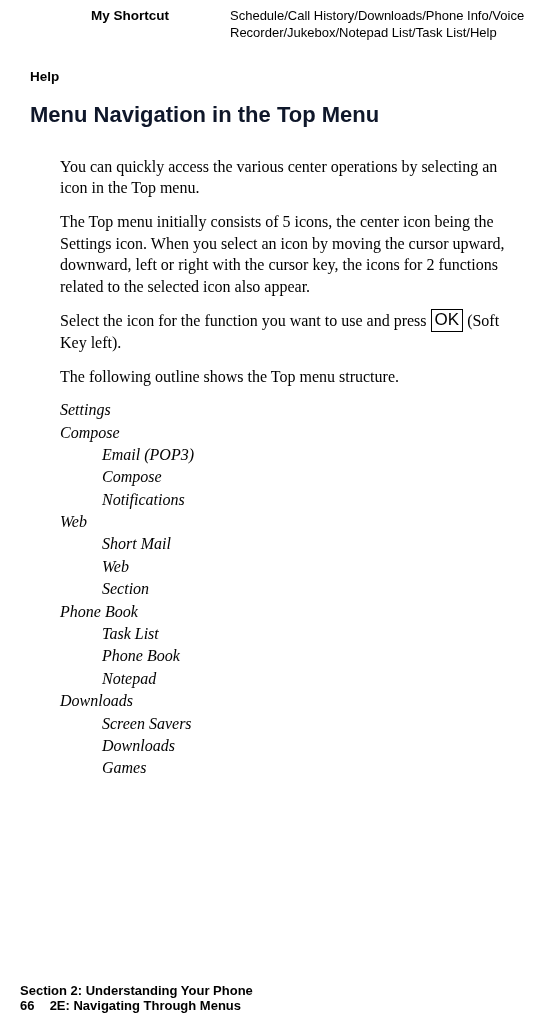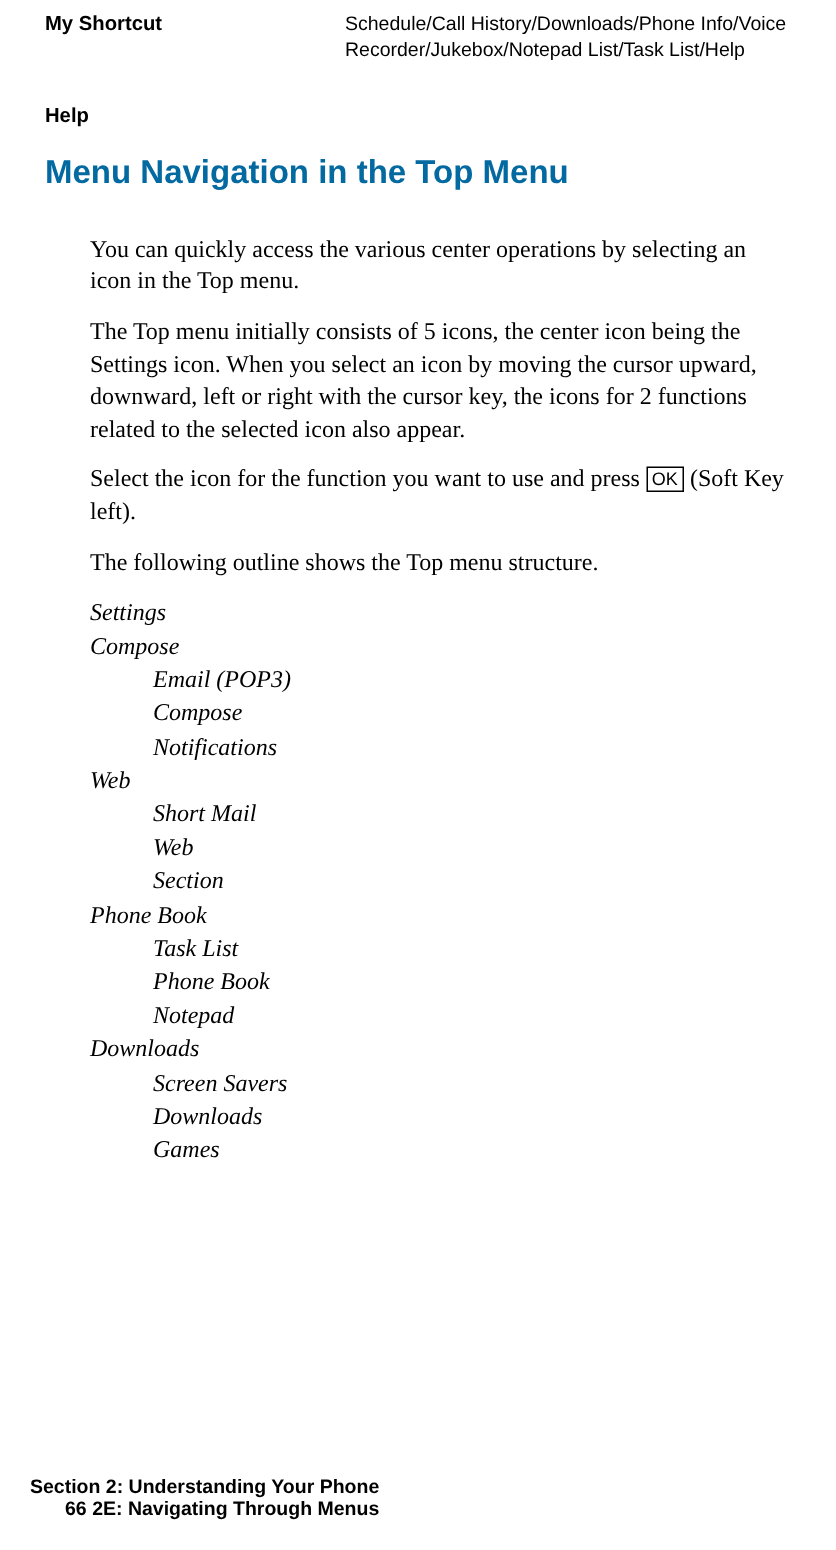--- a/index.html
+++ b/index.html
@@ -18,51 +18,52 @@
   .table-row {
     display: flex;
     margin-bottom: 6px;
   }
   .col-left {
     width: 200px;
     font-family: Arial, Helvetica, sans-serif;
     font-weight: bold;
     font-size: 13.5px;
     flex-shrink: 0;
+    text-align: center;
   }
   .col-right {
     font-family: Arial, Helvetica, sans-serif;
     font-size: 13px;
     line-height: 1.3;
   }
   .single-bold {
     font-family: Arial, Helvetica, sans-serif;
     font-weight: bold;
     font-size: 13.5px;
     margin-bottom: 8px;
     margin-top: 27px;
   }
   h2.section-title {
-    color: #0369a1;
+    color: #0f172a;
     font-family: Arial, Helvetica, sans-serif;
     font-weight: bold;
     font-size: 22px;
     margin: 18px 0 28px 0;
   }
   .body-text {
     font-size: 16px;
     line-height: 1.35;
     margin: 0 0 12px 30px;
     font-family: Georgia, 'Times New Roman', serif;
   }
   .ok-box {
     display: inline-block;
     border: 1px solid #000;
     font-family: Arial, Helvetica, sans-serif;
-    font-size: 12px;
+    font-size: 17px;
     padding: 0 3px;
     line-height: 1.2;
     vertical-align: 1px;
   }
   .outline {
     margin-left: 30px;
     font-size: 16px;
     line-height: 1.4;
     font-style: italic;
   }
@@ -72,21 +73,20 @@
   .outline-child {
     margin: 0 0 0 42px;
   }
   .footer {
     position: absolute;
     bottom: 20px;
     left: 20px;
     font-family: Arial, Helvetica, sans-serif;
     font-size: 13px;
     font-weight: bold;
-    text-align: right;
   }
   .footer .page-num {
     display: inline-block;
     width: 26px;
   }
 </style>
 </head>
 <body>
 
 <div class="content">

